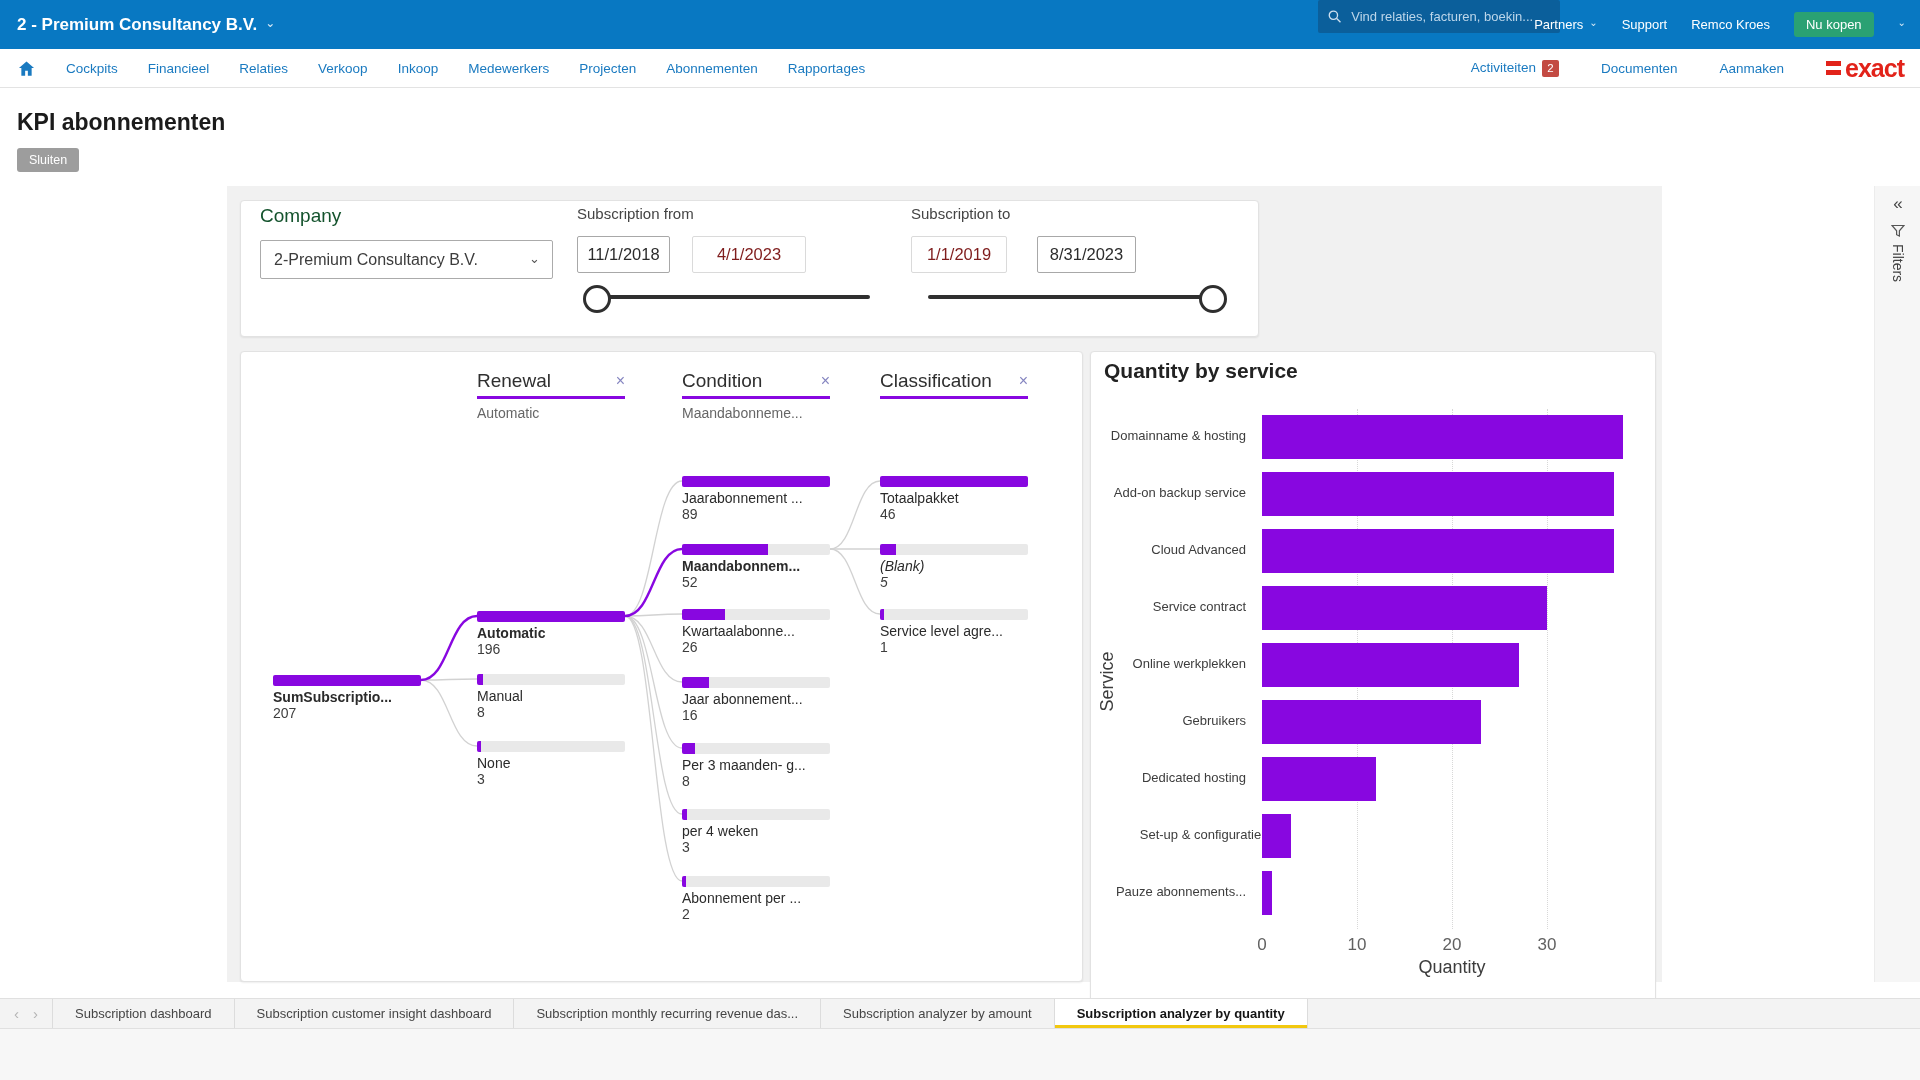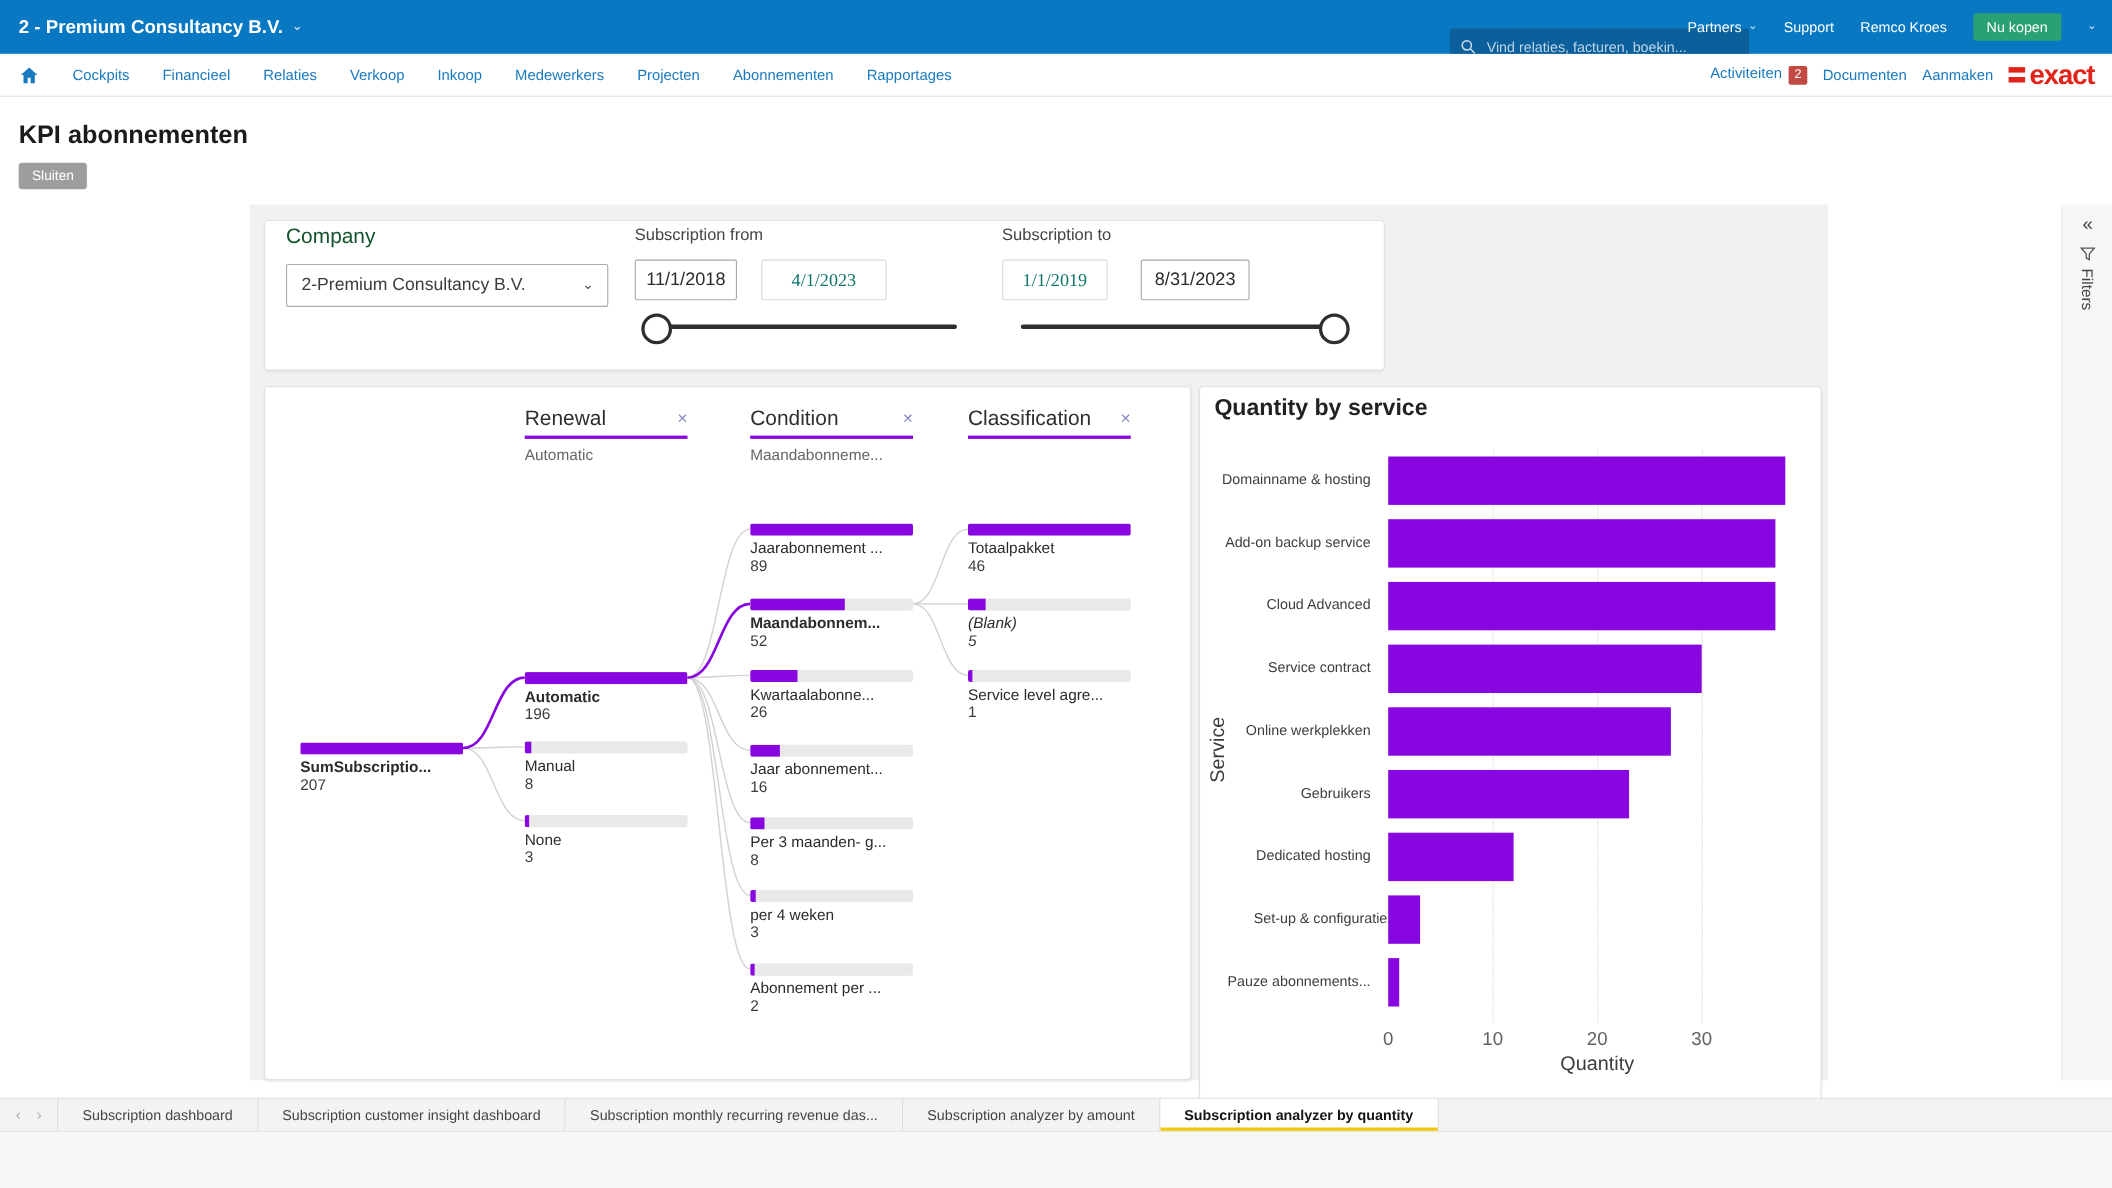--- a/index.html
+++ b/index.html
@@ -6,37 +6,37 @@
   #app{position:relative;width:1920px;height:1080px;overflow:hidden;background:#fff;
        font-family:"Liberation Sans",sans-serif;color:#222;}
   .abs{position:absolute;}
 
   
   #topbar{position:absolute;left:0;top:0;width:1920px;height:49px;background:#0878c2;
           display:flex;align-items:center;}
   .tb-title{display:flex;align-items:center;gap:8px;margin-left:17px;color:#fff;
             font-size:17px;font-weight:600;cursor:pointer;}
   .tb-title .chev{font-size:12px;font-weight:400;opacity:.85;transform:translateY(-2px);}
-  .tb-search{position:absolute;left:1318px;top:26px;width:272px;height:33px;background:#0b5f9b;
+  .tb-search{position:absolute;left:1318px;top:0;width:242px;height:33px;background:#0b5f9b;
              border-radius:2px;display:flex;align-items:center;padding:0 10px;box-sizing:border-box;}
   .tb-search input{background:transparent;border:none;outline:none;color:#e8f2fa;font-size:13px;
                    width:100%;margin-left:8px;font-family:"Liberation Sans",sans-serif;}
   .tb-search input::placeholder{color:#bcd6ea;}
   .tb-right{position:absolute;right:14px;top:0;height:49px;display:flex;align-items:center;gap:24px;}
   .tb-item{color:#fff;font-size:13px;display:flex;align-items:center;gap:6px;cursor:pointer;white-space:nowrap;}
   .tb-item .chev{font-size:10px;opacity:.85;transform:translateY(-2px);}
   .buy-btn{background:#2aa173;color:#fff;font-size:13px;padding:5px 12px;border-radius:3px;cursor:pointer;}
 
   
   #navbar{position:absolute;left:0;top:49px;width:1920px;height:38px;background:#fff;
           border-bottom:1px solid #e3e3e3;display:flex;align-items:center;}
   .nav-left{display:flex;align-items:center;gap:30px;margin-left:17px;}
   .nav-link{color:#1a7ac0;font-size:13.5px;cursor:pointer;white-space:nowrap;}
   .home-ic{width:19px;height:19px;display:block;cursor:pointer;}
-  .nav-right{position:absolute;right:16px;top:0;height:38px;display:flex;align-items:center;gap:14px;}
+  .nav-right{position:absolute;right:16px;top:0;height:38px;display:flex;align-items:center;gap:42px;}
   .badge{display:inline-block;min-width:17px;height:17px;background:#c34a42;color:#fff;font-size:11.5px;
          line-height:17px;text-align:center;border-radius:2px;margin-left:6px;}
   .logo{display:flex;align-items:center;gap:4px;cursor:pointer;}
   .logo-bars{display:flex;flex-direction:column;gap:4px;}
   .logo-bars i{display:block;width:15px;height:5px;background:#e2231a;}
   .logo-text{color:#e2231a;font-size:25px;font-weight:800;letter-spacing:-1px;line-height:25px;}
 
   
   #page-title{position:absolute;left:17px;top:94px;font-size:23px;font-weight:700;color:#1b1b1b;}
   #close-btn{position:absolute;left:17px;top:148px;background:#9d9d9d;color:#fff;font-size:12.5px;
@@ -51,21 +51,21 @@
   #filter-card{left:240px;top:200px;width:1019px;height:137px;}
   .f-label-big{position:absolute;left:260px;top:205px;font-size:19px;color:#14532d;}
   .dropdown{position:absolute;left:260px;top:240px;width:293px;height:39px;border:1px solid #ababab;
             border-radius:2px;background:#fff;display:flex;align-items:center;cursor:pointer;box-sizing:border-box;}
   .dropdown .dd-text{font-size:16px;color:#3c3c3c;margin-left:13px;}
   .dropdown .dd-chev{position:absolute;right:12px;font-size:13px;color:#555;transform:translateY(-1px);}
   .f-label-sm{position:absolute;font-size:15px;color:#444;}
   .date-box{position:absolute;height:37px;border:1px solid #a8a8a8;border-radius:2px;background:#fff;
             display:flex;align-items:center;justify-content:center;font-size:16.5px;color:#2c2c2c;
             box-sizing:border-box;cursor:text;}
-  .date-box.dim{border-color:#dadada;color:#0f766e;font-family:Liberation Serif, serif;}
+  .date-box.dim{border-color:#dadada;color:#7f1d1d;}
   .sl-track{position:absolute;height:4px;background:#2f2f2f;border-radius:2px;}
   .sl-handle{position:absolute;width:22px;height:22px;background:#fff;border:3px solid #2f2f2f;
              border-radius:50%;cursor:grab;}
 
   
   #tree-card{left:240px;top:351px;width:843px;height:631px;}
   .tcol{position:absolute;top:18px;width:148px;}
   .tcol-title{font-size:19px;color:#2f2f2f;}
   .tcol-x{float:right;font-size:16px;color:#8585c0;cursor:pointer;margin-top:2px;}
   .tcol-line{margin-top:4px;height:2.5px;background:#8807e0;}

